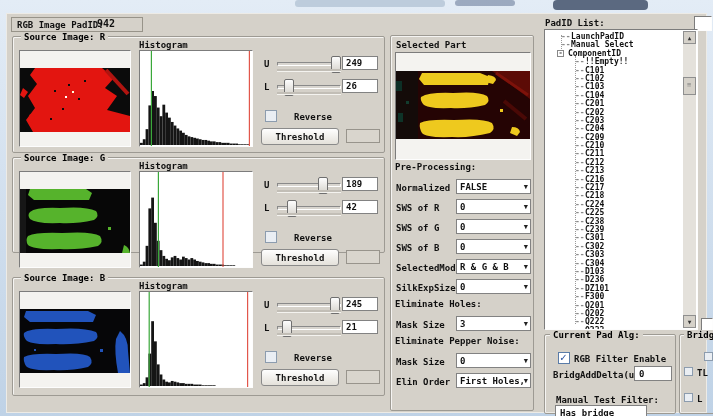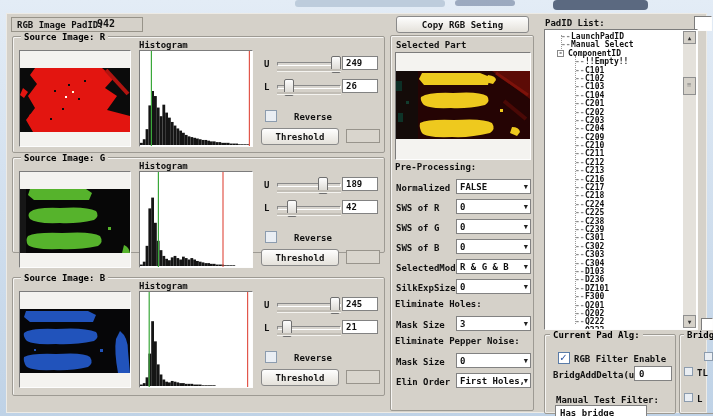--- a/index.html
+++ b/index.html
@@ -304,21 +304,20 @@
         <div class="thumb thumb-l" style="left: 4.4px;"></div>
       </div>
     <div class="track2" style="left:264px;top:55px"></div>
     <div class="vbox" style="left:329px;top:42px;width:36px;height:14px">21</div>
     <span class="cb" style="left:252px;top:73px"></span>
     <span class="lbl" style="left:281px;top:75px">Reverse</span>
     <div class="btn" style="left:248px;top:91px;width:78px;height:17px;padding-top:3px">Threshold</div>
     <div style="position:absolute;left:333px;top:92px;width:34px;height:14px;background:#d9d5cd;border:1px solid #98948c"></div>
   </div>
 
-  <div class="btn" style="left:396px;top:16px;width:133px;height:17px;padding-top:3px">Copy RGB Seting</div>
 
   <div class="gb" style="left:390px;top:35px;width:144px;height:376px">
     <span class="lbl" style="left:5px;top:4px">Selected Part</span>
     <div class="imgframe sunken" style="left:4px;top:16px;width:136px;height:108px">
       <div class="band" style="top:18px;height:68px">
         <svg viewBox="0 0 134 68" preserveAspectRatio="none">
           <rect width="134" height="68" fill="#250404"></rect>
           <rect x="0" y="0" width="22" height="68" fill="#140b09"></rect>
           <rect x="0" y="10" width="6" height="10" fill="#0d2f26"></rect>
           <rect x="2" y="42" width="5" height="9" fill="#0e3328"></rect>

